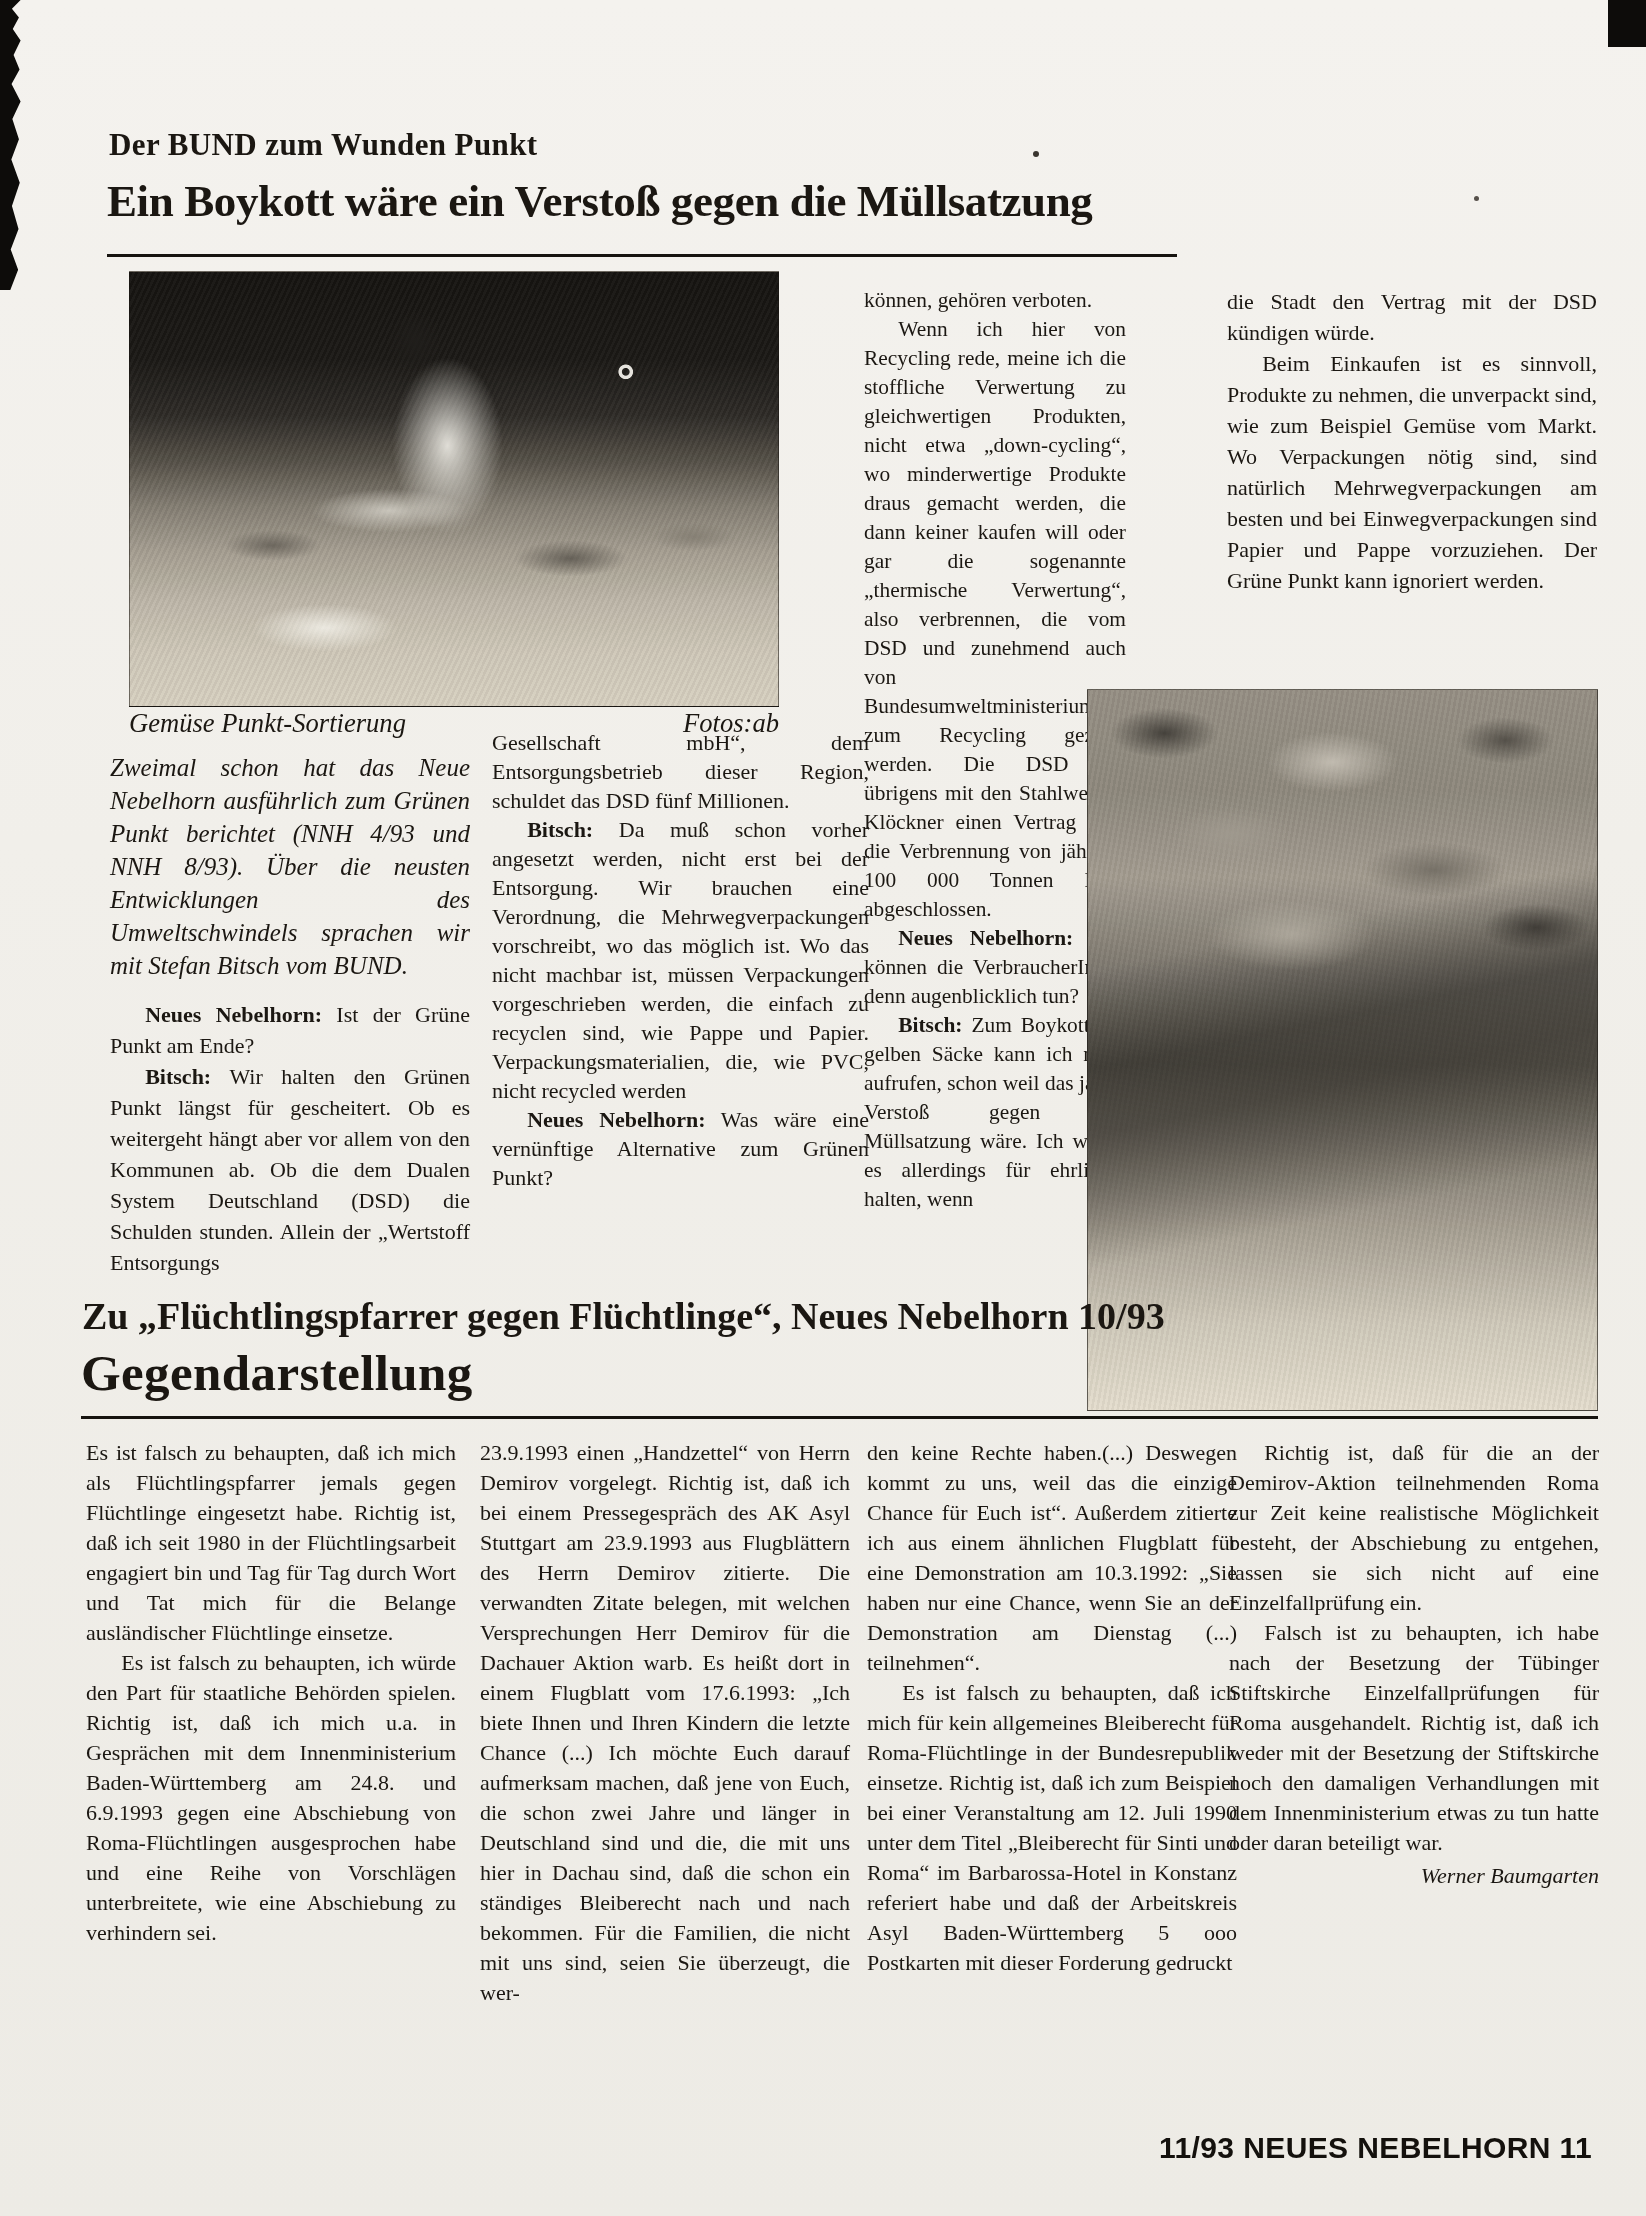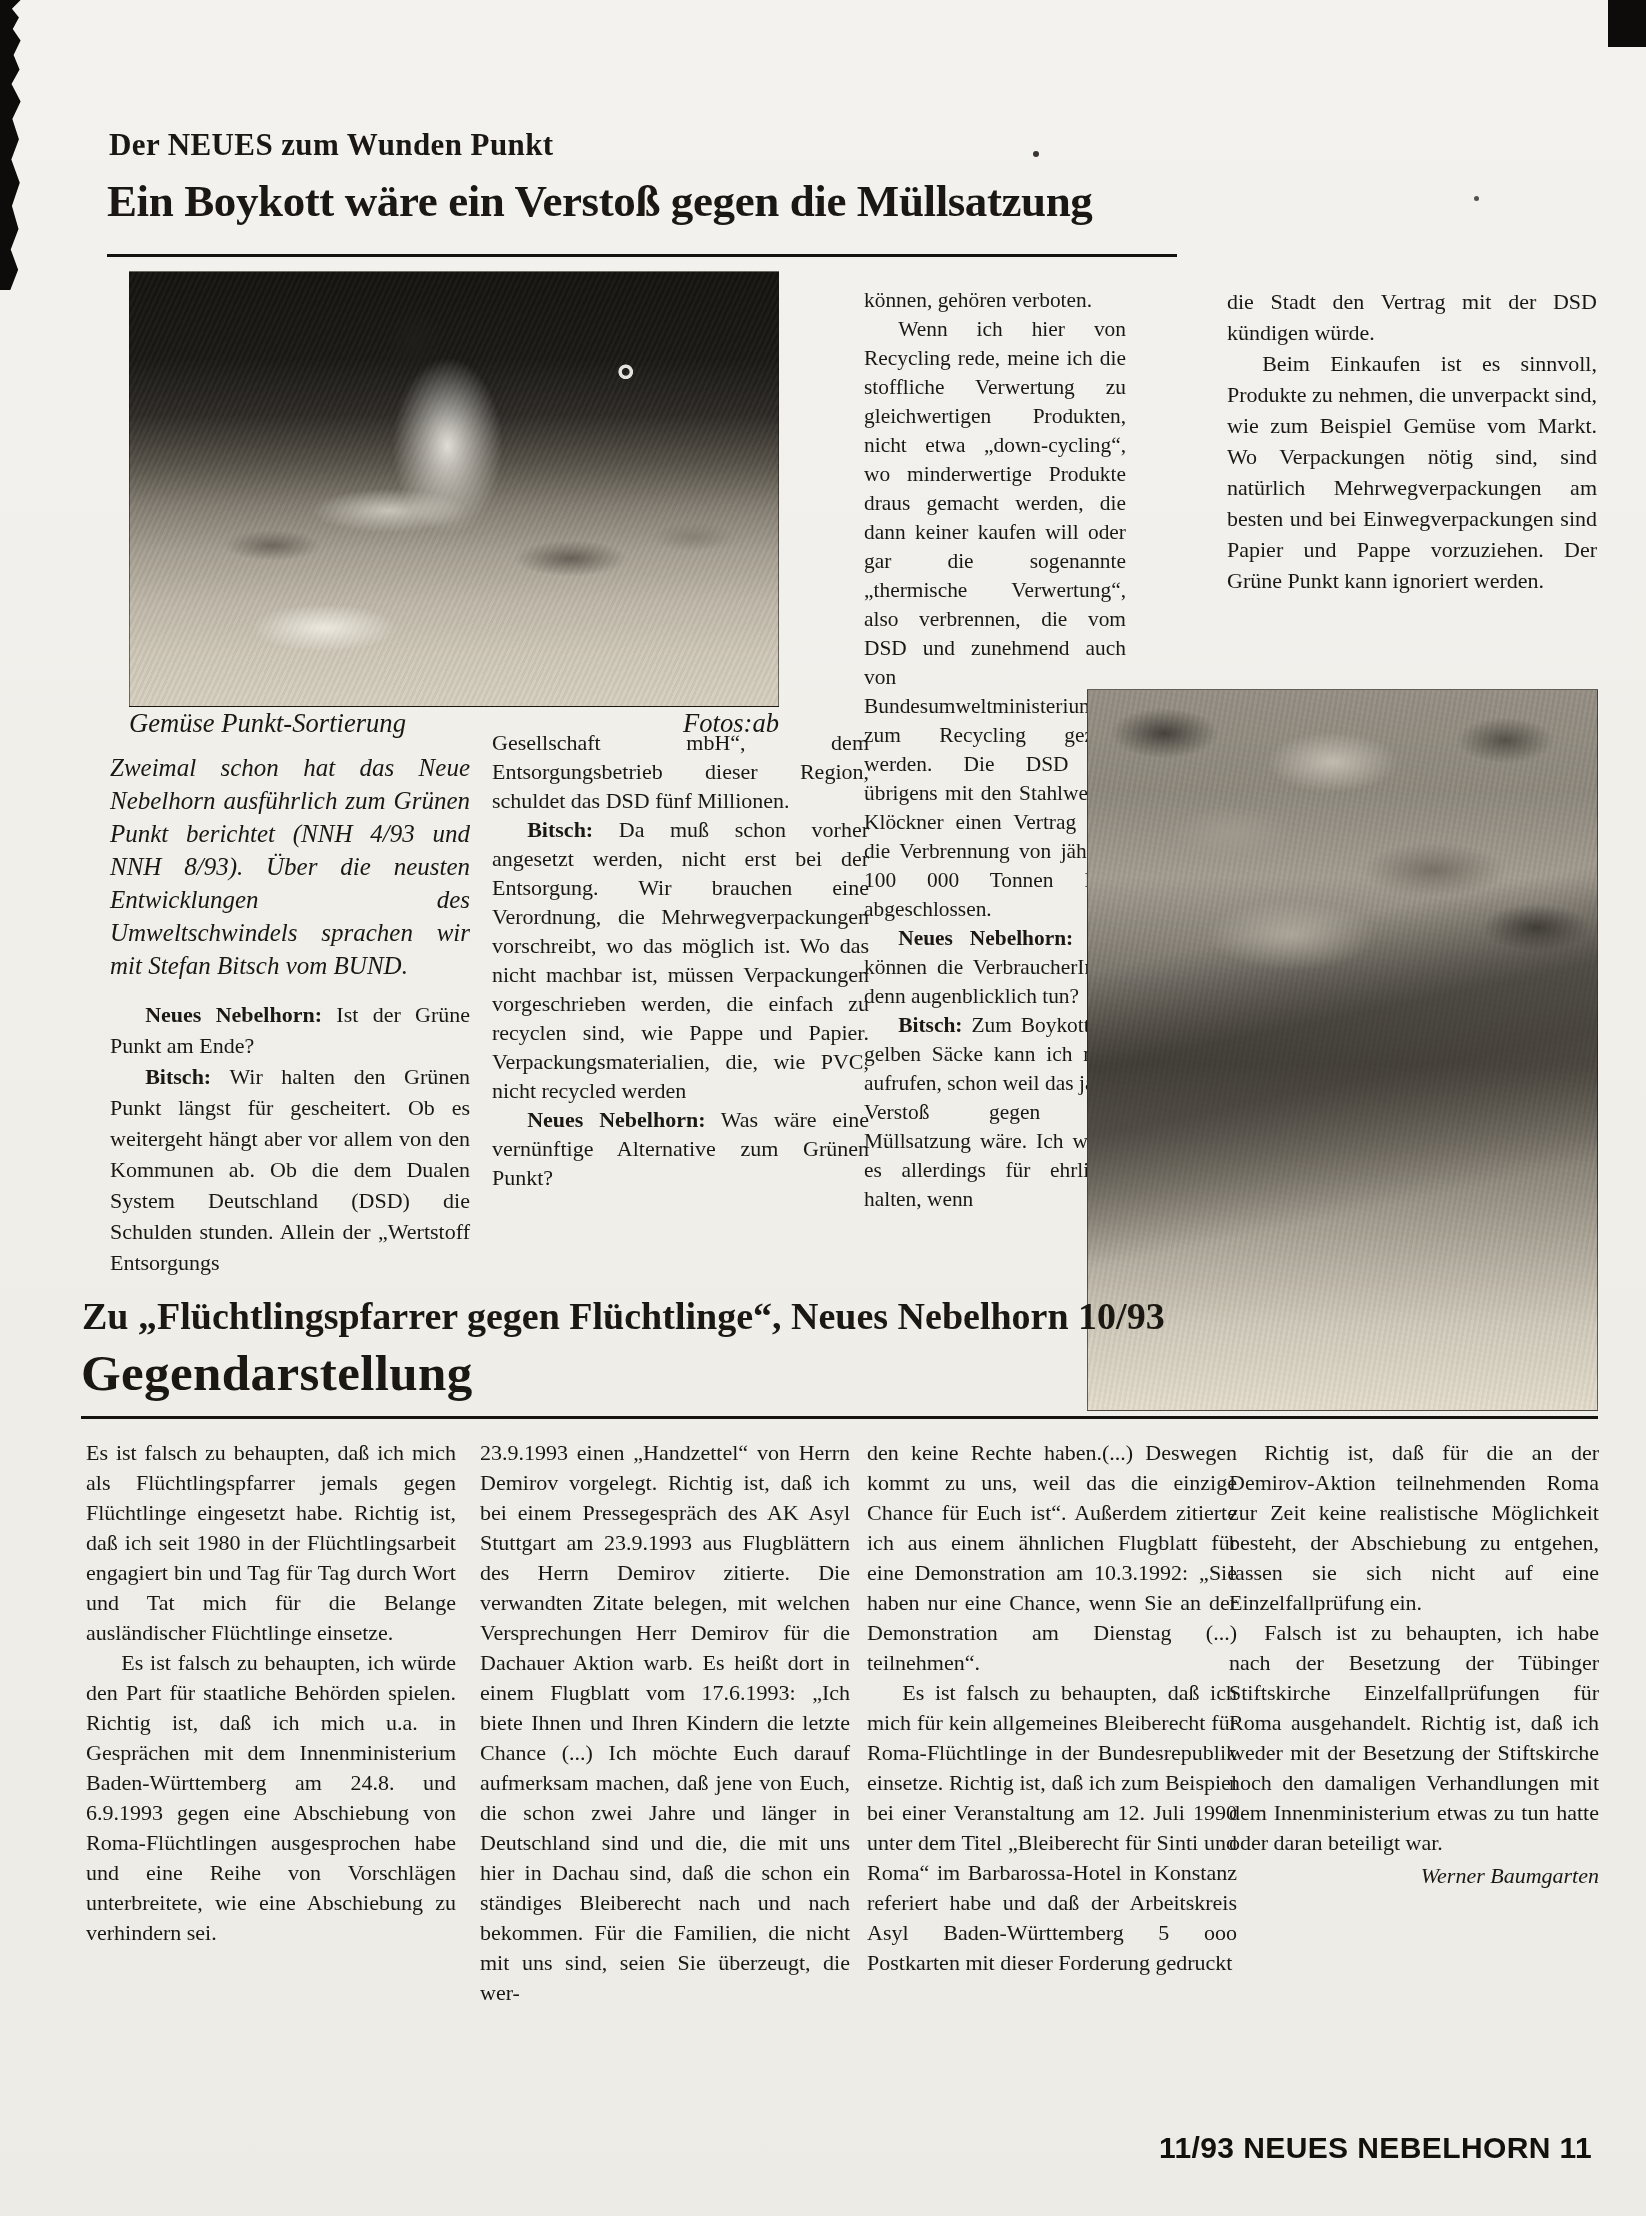--- a/index.html
+++ b/index.html
@@ -82,21 +82,21 @@
 </head>
 <body>
 
 <div class="page">
 
   <div class="abs torn-left"></div>
   <div class="abs corner-black"></div>
   <div class="abs scan-dot1"></div>
   <div class="abs scan-dot2"></div>
 
-  <div class="abs kicker1">Der NEUES zum Wunden Punkt</div>
+  <div class="abs kicker1">Der BUND zum Wunden Punkt</div>
   <div class="abs headline1">Ein Boykott wäre ein Verstoß gegen die Müllsatzung</div>
   <div class="abs rule1"></div>
 
   <div class="abs photo1"></div>
   <div class="abs caption-row">
     <span>Gemüse Punkt-Sortierung</span>
     <span>Fotos:ab</span>
   </div>
 
   <div class="abs intro">Zweimal schon hat das Neue Nebelhorn ausführlich zum Grünen Punkt berichtet (NNH 4/93 und NNH 8/93). Über die neusten Entwicklungen des Umweltschwindels sprachen wir mit Stefan Bitsch vom BUND.</div>

